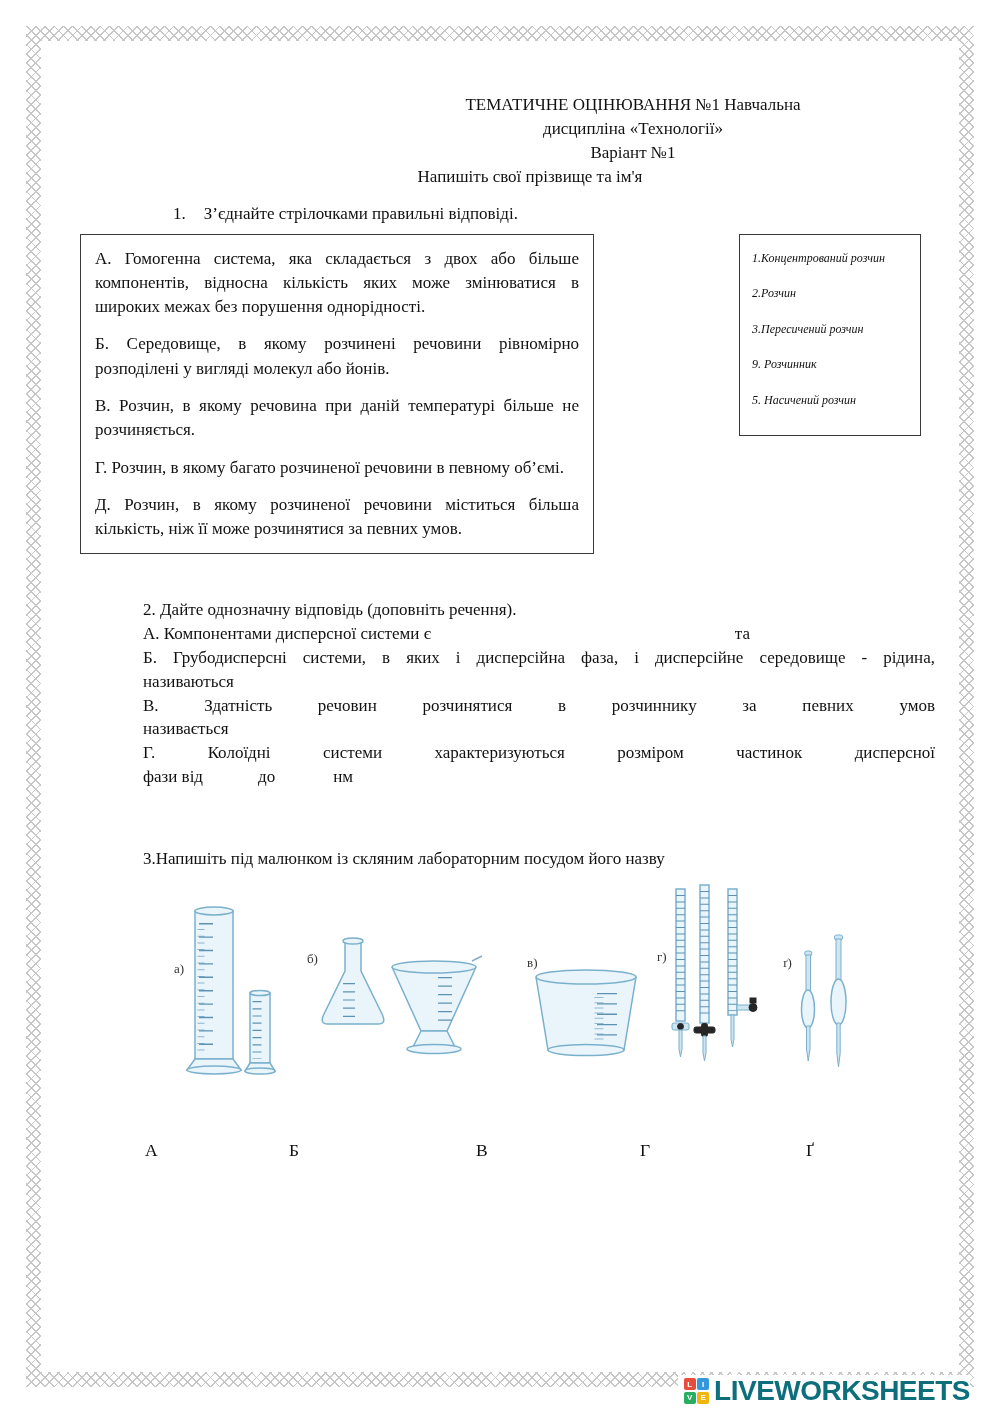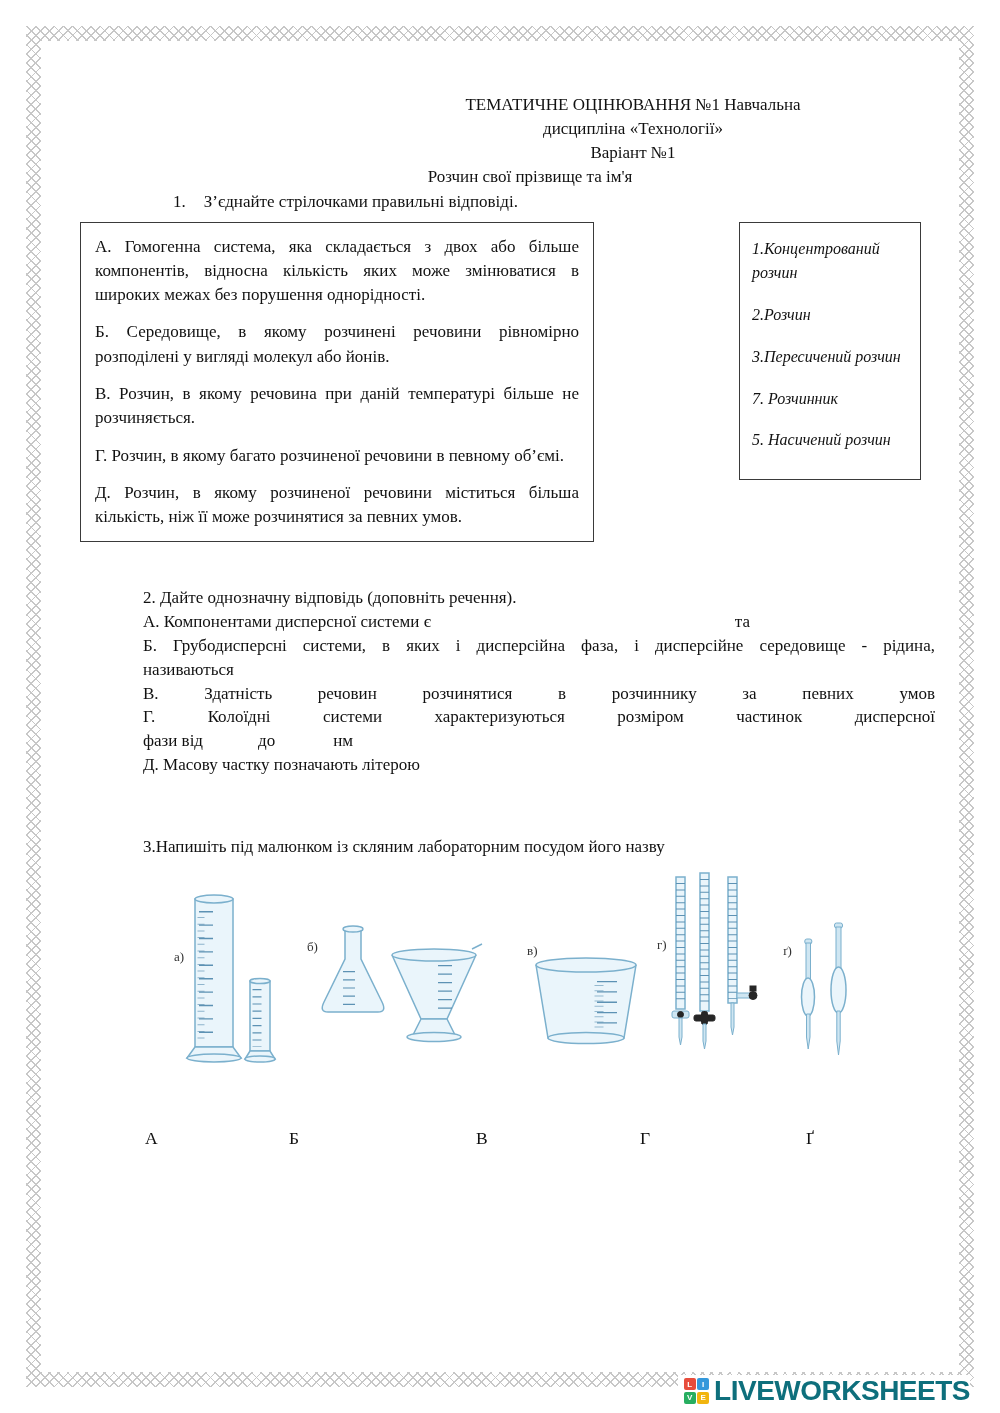--- a/index.html
+++ b/index.html
@@ -9,29 +9,29 @@
   .border-frame{position:absolute;inset:26px;
     background:
       repeating-linear-gradient(45deg,#c7c7c7 0 1.3px,transparent 1.3px 6.5px),
       repeating-linear-gradient(135deg,#c7c7c7 0 1.3px,transparent 1.3px 6.5px);}
   .content{position:absolute;inset:41px;background:#fff;}
 
   .header{margin-top:52px;text-align:center;font-size:17px;line-height:1.42;}
   .header .h-top{margin-left:266px;}
   .header .h-bottom{margin-left:60px;}
 
-  .q1-title{margin:2px 0 0 132px;font-size:17px;}
+  .q1-title{margin:14px 0 0 132px;font-size:17px;}
   .q1-title .num{margin-right:18px;}
 
   .q1-row{display:flex;align-items:flex-start;margin:10px 0 0 39px;}
   .box{border:1.4px solid #3a3a3a;background:#fff;}
   .box-left{width:484px;padding:12px 14px;font-size:17px;line-height:1.43;text-align:justify;}
   .box-left p{margin:0 0 13px 0;}
   .box-left p:last-child{margin-bottom:0;}
-  .box-right{width:156px;padding:14px 12px;margin-left:145px;font-style:italic;font-size:16px;line-height:1.55;}
+  .box-right{width:156px;padding:14px 12px;margin-left:145px;font-style:italic;font-size:12px;line-height:1.55;}
   .box-right .ans-item{margin-bottom:17px;}
   .box-right .ans-item:last-child{margin-bottom:12px;}
 
   .q2{margin:44px 0 0 102px;width:792px;font-size:17px;line-height:1.40;}
   .q2 .line{margin:0;}
   .line-a{display:flex;justify-content:space-between;padding-right:185px;}
   .just{text-align:justify;text-align-last:justify;}
   .sp55{display:inline-block;width:55px;}
   .sp58{display:inline-block;width:58px;}
 
@@ -61,58 +61,58 @@
   <div class="border-frame"></div>
 
   <div class="content">
 
     <div class="header">
       <div class="h-top">
         <div>ТЕМАТИЧНЕ ОЦІНЮВАННЯ №1 Навчальна</div>
         <div>дисципліна «Технології»</div>
         <div>Варіант №1</div>
       </div>
-      <div class="h-bottom">Розчин свої прізвище та ім'я</div>
+      <div class="h-bottom">Напишіть свої прізвище та ім'я</div>
     </div>
 
     <div class="q1-title">
       <span class="num">1.</span><span>З’єднайте стрілочками правильні відповіді.</span>
     </div>
 
     <div class="q1-row">
       <div class="box box-left">
         <p>А. Гомогенна система, яка складається з двох або більше компонентів, відносна кількість яких може змінюватися в широких межах без порушення однорідності.</p>
         <p>Б. Середовище, в якому розчинені речовини рівномірно розподілені у вигляді молекул або йонів.</p>
         <p>В. Розчин, в якому речовина при даній температурі більше не розчиняється.</p>
         <p>Г. Розчин, в якому багато розчиненої речовини в певному об’ємі.</p>
         <p>Д. Розчин, в якому розчиненої речовини міститься більша кількість, ніж її може розчинятися за певних умов.</p>
       </div>
       <div class="box box-right">
         <div class="ans-item">1.Концентрований розчин</div>
         <div class="ans-item">2.Розчин</div>
         <div class="ans-item">3.Пересичений розчин</div>
-        <div class="ans-item">7. Розчинник</div>
+        <div class="ans-item">9. Розчинник</div>
         <div class="ans-item">5. Насичений розчин</div>
       </div>
     </div>
 
     <div class="q2">
       <div class="line">2. Дайте однозначну відповідь (доповніть речення).</div>
       <div class="line line-a">
         <span>А. Компонентами дисперсної системи є</span>
         <span>та</span>
       </div>
       <div class="line just">Б. Грубодисперсні системи, в яких і дисперсійна фаза, і дисперсійне середовище - рідина,</div>
       <div class="line">називаються</div>
       <div class="line just">В. Здатність речовин розчинятися в розчиннику за певних умов</div>
+      <div class="line">називається</div>
       <div class="line just">Г. Колоїдні системи характеризуються розміром частинок дисперсної</div>
       <div class="line">
         <span>фази від</span><span class="sp55"></span><span>до</span><span class="sp58"></span><span>нм</span>
       </div>
-      <div class="line">Д. Масову частку позначають літерою</div>
     </div>
 
     <div class="q3-title">3.Напишіть під малюнком із скляним лабораторним посудом його назву</div>
 
     <div class="figure">
       <span class="fig-label" style="left:25px;top:80px;">а)</span>
       <span class="fig-label" style="left:158px;top:70px;">б)</span>
       <span class="fig-label" style="left:378px;top:74px;">в)</span>
       <span class="fig-label" style="left:508px;top:68px;">г)</span>
       <span class="fig-label" style="left:634px;top:74px;">ґ)</span>

